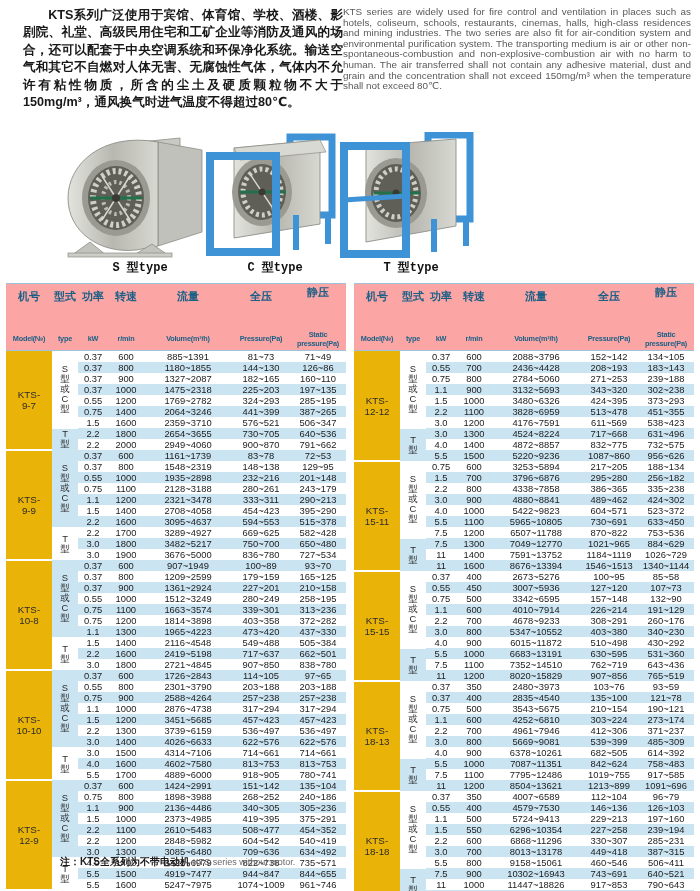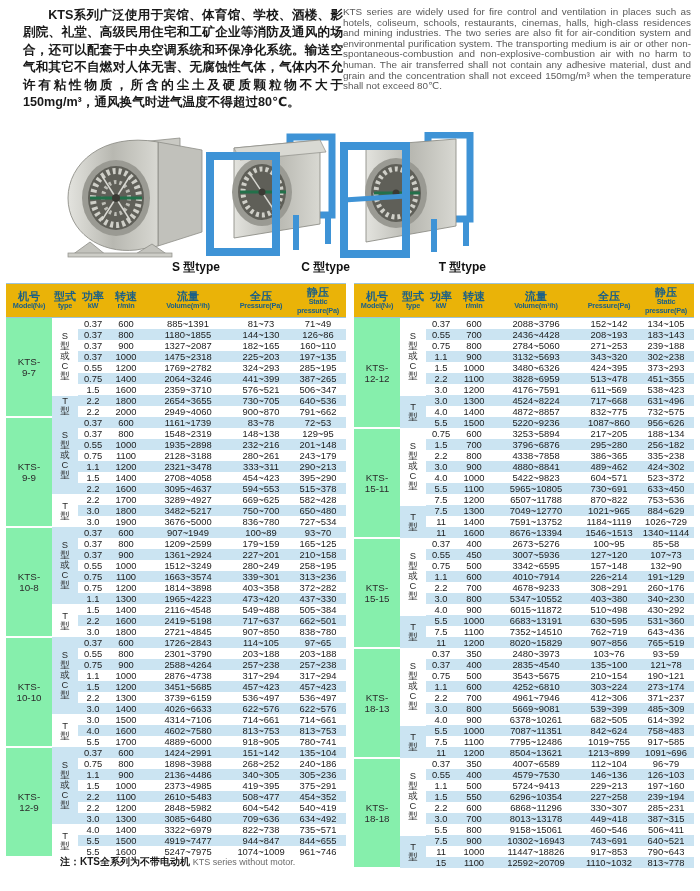--- a/index.html
+++ b/index.html
@@ -13,42 +13,42 @@
   .intro-zh{
     width:320px;margin-left:14px;font-size:12.6px;font-weight:bold;
     line-height:17.4px;color:#191919;text-align:justify;text-indent:2em;
   }
   .intro-en{
     width:348px;margin-left:0;font-size:9.9px;line-height:10.6px;
     color:#595959;text-align:justify;
   }
   
   .fans{position:absolute;top:132px;left:0;width:700px;height:148px;}
-  .fan-fig{position:absolute;text-align:right;}
+  .fan-fig{position:absolute;text-align:center;font-family:Liberation Mono, monospace;}
   .fan-fig svg{display:block;}
   .fan-label{font-size:12px;font-weight:bold;color:#111;margin-top:1px;}
   .fig-s{left:60px;width:160px;top:4px;}
   .fig-c{left:200px;width:150px;top:0px;}
   .fig-t{left:336px;width:150px;top:0px;}
   
   .tables{position:absolute;top:283px;left:6px;width:688px;display:flex;gap:8px;}
   table{border-collapse:collapse;table-layout:fixed;width:340px;}
   thead th{
     border-top:1px solid #9cc3da;border-bottom:1px solid #9cc3da;
-    padding:2px 0 2px;background:#eab308;vertical-align:middle;
+    padding:2px 0 2px;background:#fca5a5;vertical-align:middle;
   }
   .h-zh{font-size:11px;font-weight:bold;color:#1c6086;line-height:12px;}
-  .h-en{font-size:7.3px;font-weight:bold;color:#1c6086;line-height:8.5px;letter-spacing:-0.2px;}
+  .h-en{font-size:7.3px;font-weight:bold;color:#1c6086;line-height:8.5px;letter-spacing:-0.2px;margin-top:33px;}
   tbody td{
     font-size:9.4px;color:#1b1b1b;text-align:center;height:11px;
     padding:0;line-height:11px;white-space:nowrap;vertical-align:middle;
   }
   tr.odd{background:#cbe4f2;}
   td.model-cell{
-    background:#86efac;font-size:9.8px;color:#2b2b2b;
+    background:#eab308;font-size:9.8px;color:#2b2b2b;
     border-bottom:2px solid #fff;line-height:11px;
   }
   td.type-cell{font-size:9.4px;color:#2b2b2b;}
   td.type-cell div{line-height:10px;}
   td.type-cell.t-group{border-top:1px solid #fff;}
   
   .note{position:absolute;top:855px;left:16px;font-size:10px;color:#111;margin-left:44px;}
   .note .zh{font-weight:bold;color:#1b1b1b;}
   .note .en{font-size:9px;color:#6a6a6a;font-weight:normal;}
 </style>

